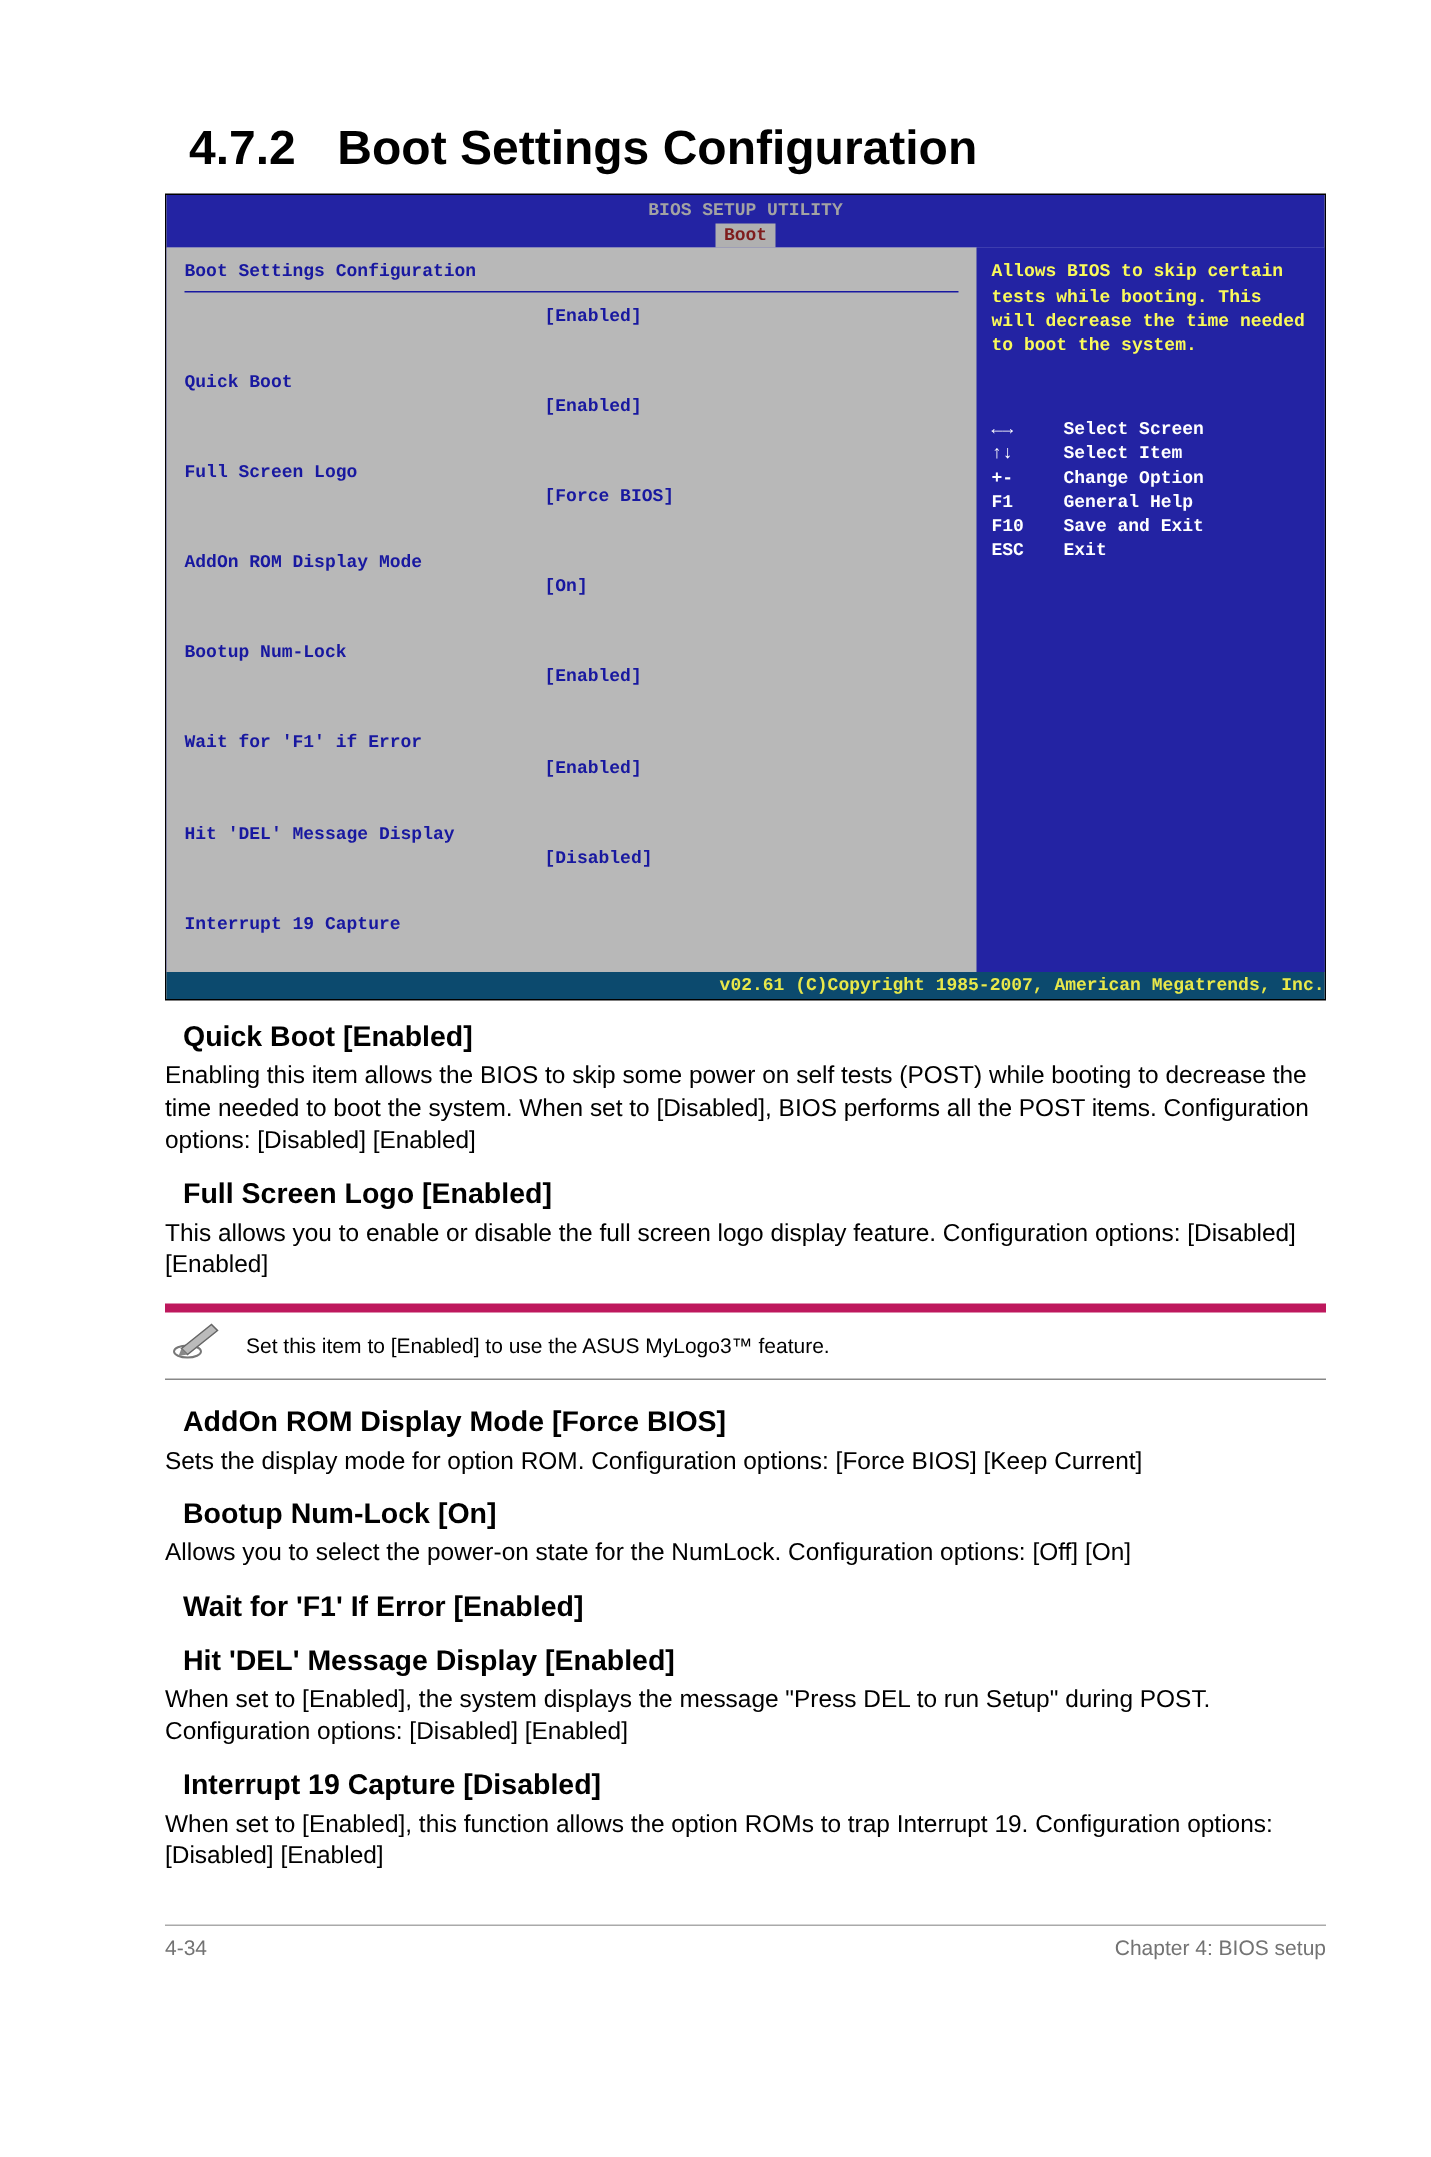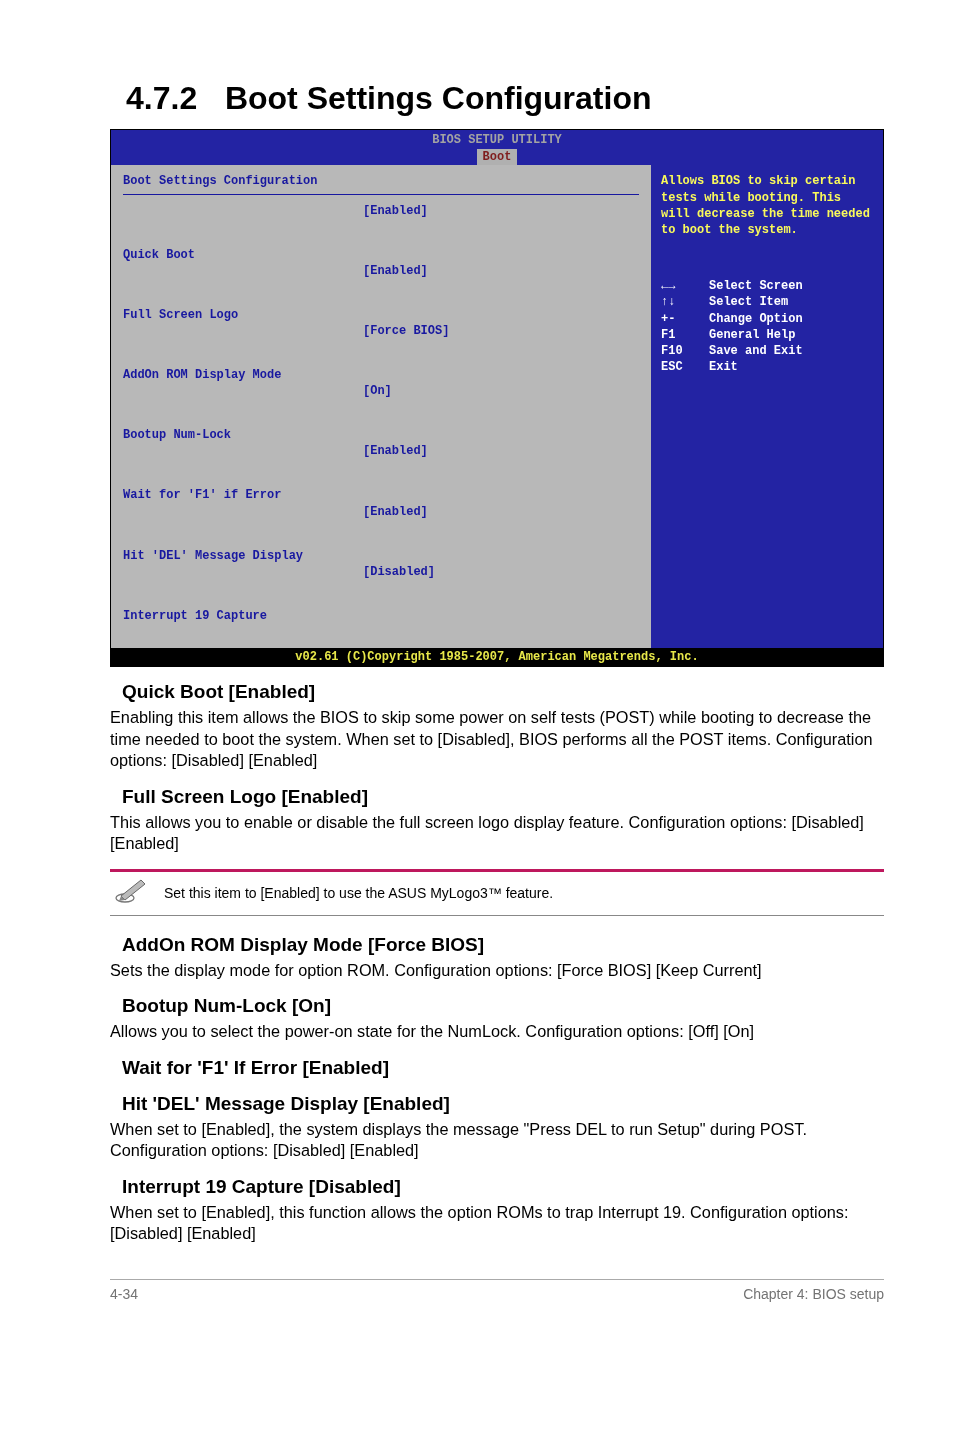--- a/index.html
+++ b/index.html
@@ -71,41 +71,41 @@
     padding: 8px 10px 10px 10px;
     box-sizing: border-box;
     display:flex;
     flex-direction:column;
   }
   .bios-right .help-top { color: #fafa5a; }
   .bios-help-keys { color:#fff; margin-top: 40px;}
   .bios-help-keys .row { display:flex; }
   .bios-help-keys .key { width: 48px; }
   .bios-footer {
-    background: #000000;
+    background: #0c4a6e;
     color: #e8e84a;
-    text-align: center;
+    text-align: right;
     padding: 1px 0;
   }
 
   h2.item-title {
     font-size: 19px;
     font-weight: bold;
     margin: 14px 0 4px 12px;
   }
   p.body {
     font-size: 16.3px;
     margin: 2px 0 14px 0;
     line-height: 1.32;
   }
 
   .note-block {
     display:flex;
     align-items:center;
-    border-top: 3px solid #be185d;
+    border-top: 6px solid #be185d;
     border-bottom: 1px solid #888;
     padding: 4px 0;
     margin: 8px 0 18px 0;
   }
   .note-icon {
     width: 44px;
     text-align:center;
     font-size: 30px;
     color: #555;
     margin-right: 10px;

